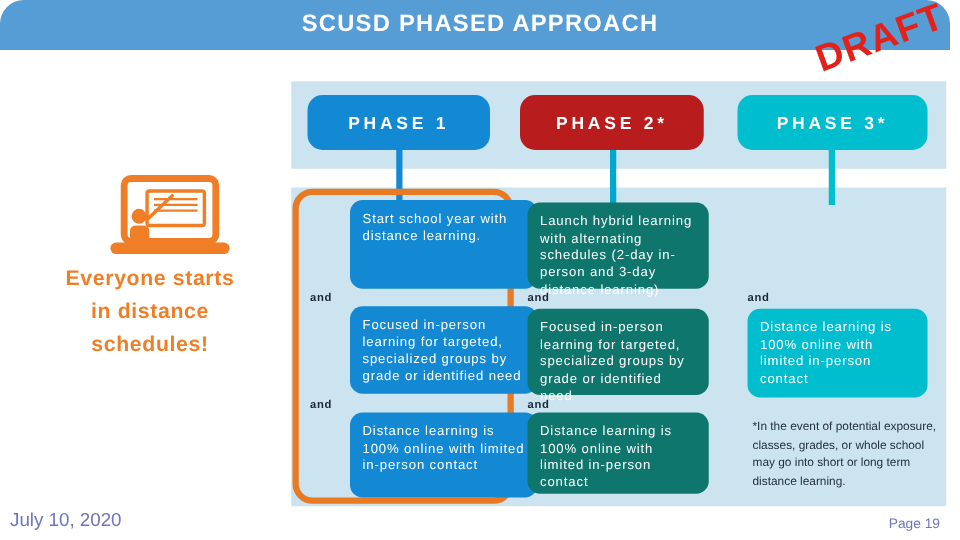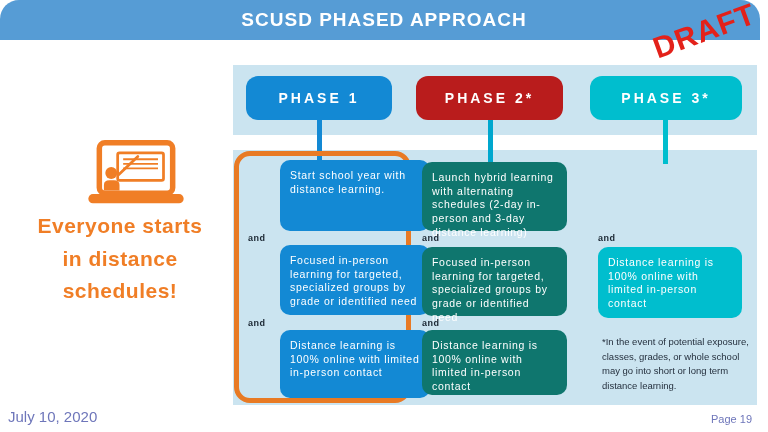--- a/index.html
+++ b/index.html
@@ -56,21 +56,21 @@
   .and.a3{left:598px;width:144px;}
   .row1{top:233px;}
   .row2{top:318px;}
 
   
   .footnote{position:absolute;left:602px;top:335px;width:150px;font-size:9.5px;line-height:1.55;color:#25303E;}
 
   
   .left-icon{position:absolute;left:80px;top:140px;width:112px;height:66px;}
   .left-message{position:absolute;left:14px;top:210px;width:212px;text-align:center;
-    color:#F07E26;font-size:21px;font-weight:800;line-height:1.55;letter-spacing:0.5px;}
+    color:#F07E26;font-size:17px;font-weight:800;line-height:1.55;letter-spacing:0.5px;}
 
   
   .footer-date{position:absolute;left:8px;bottom:7px;font-size:15px;color:#6E76BA;}
   .footer-page{position:absolute;right:8px;bottom:7px;font-size:11px;color:#6E76BA;margin-top:40px;}
 </style>
 </head>
 <body>
 
 <div class="slide">
 

